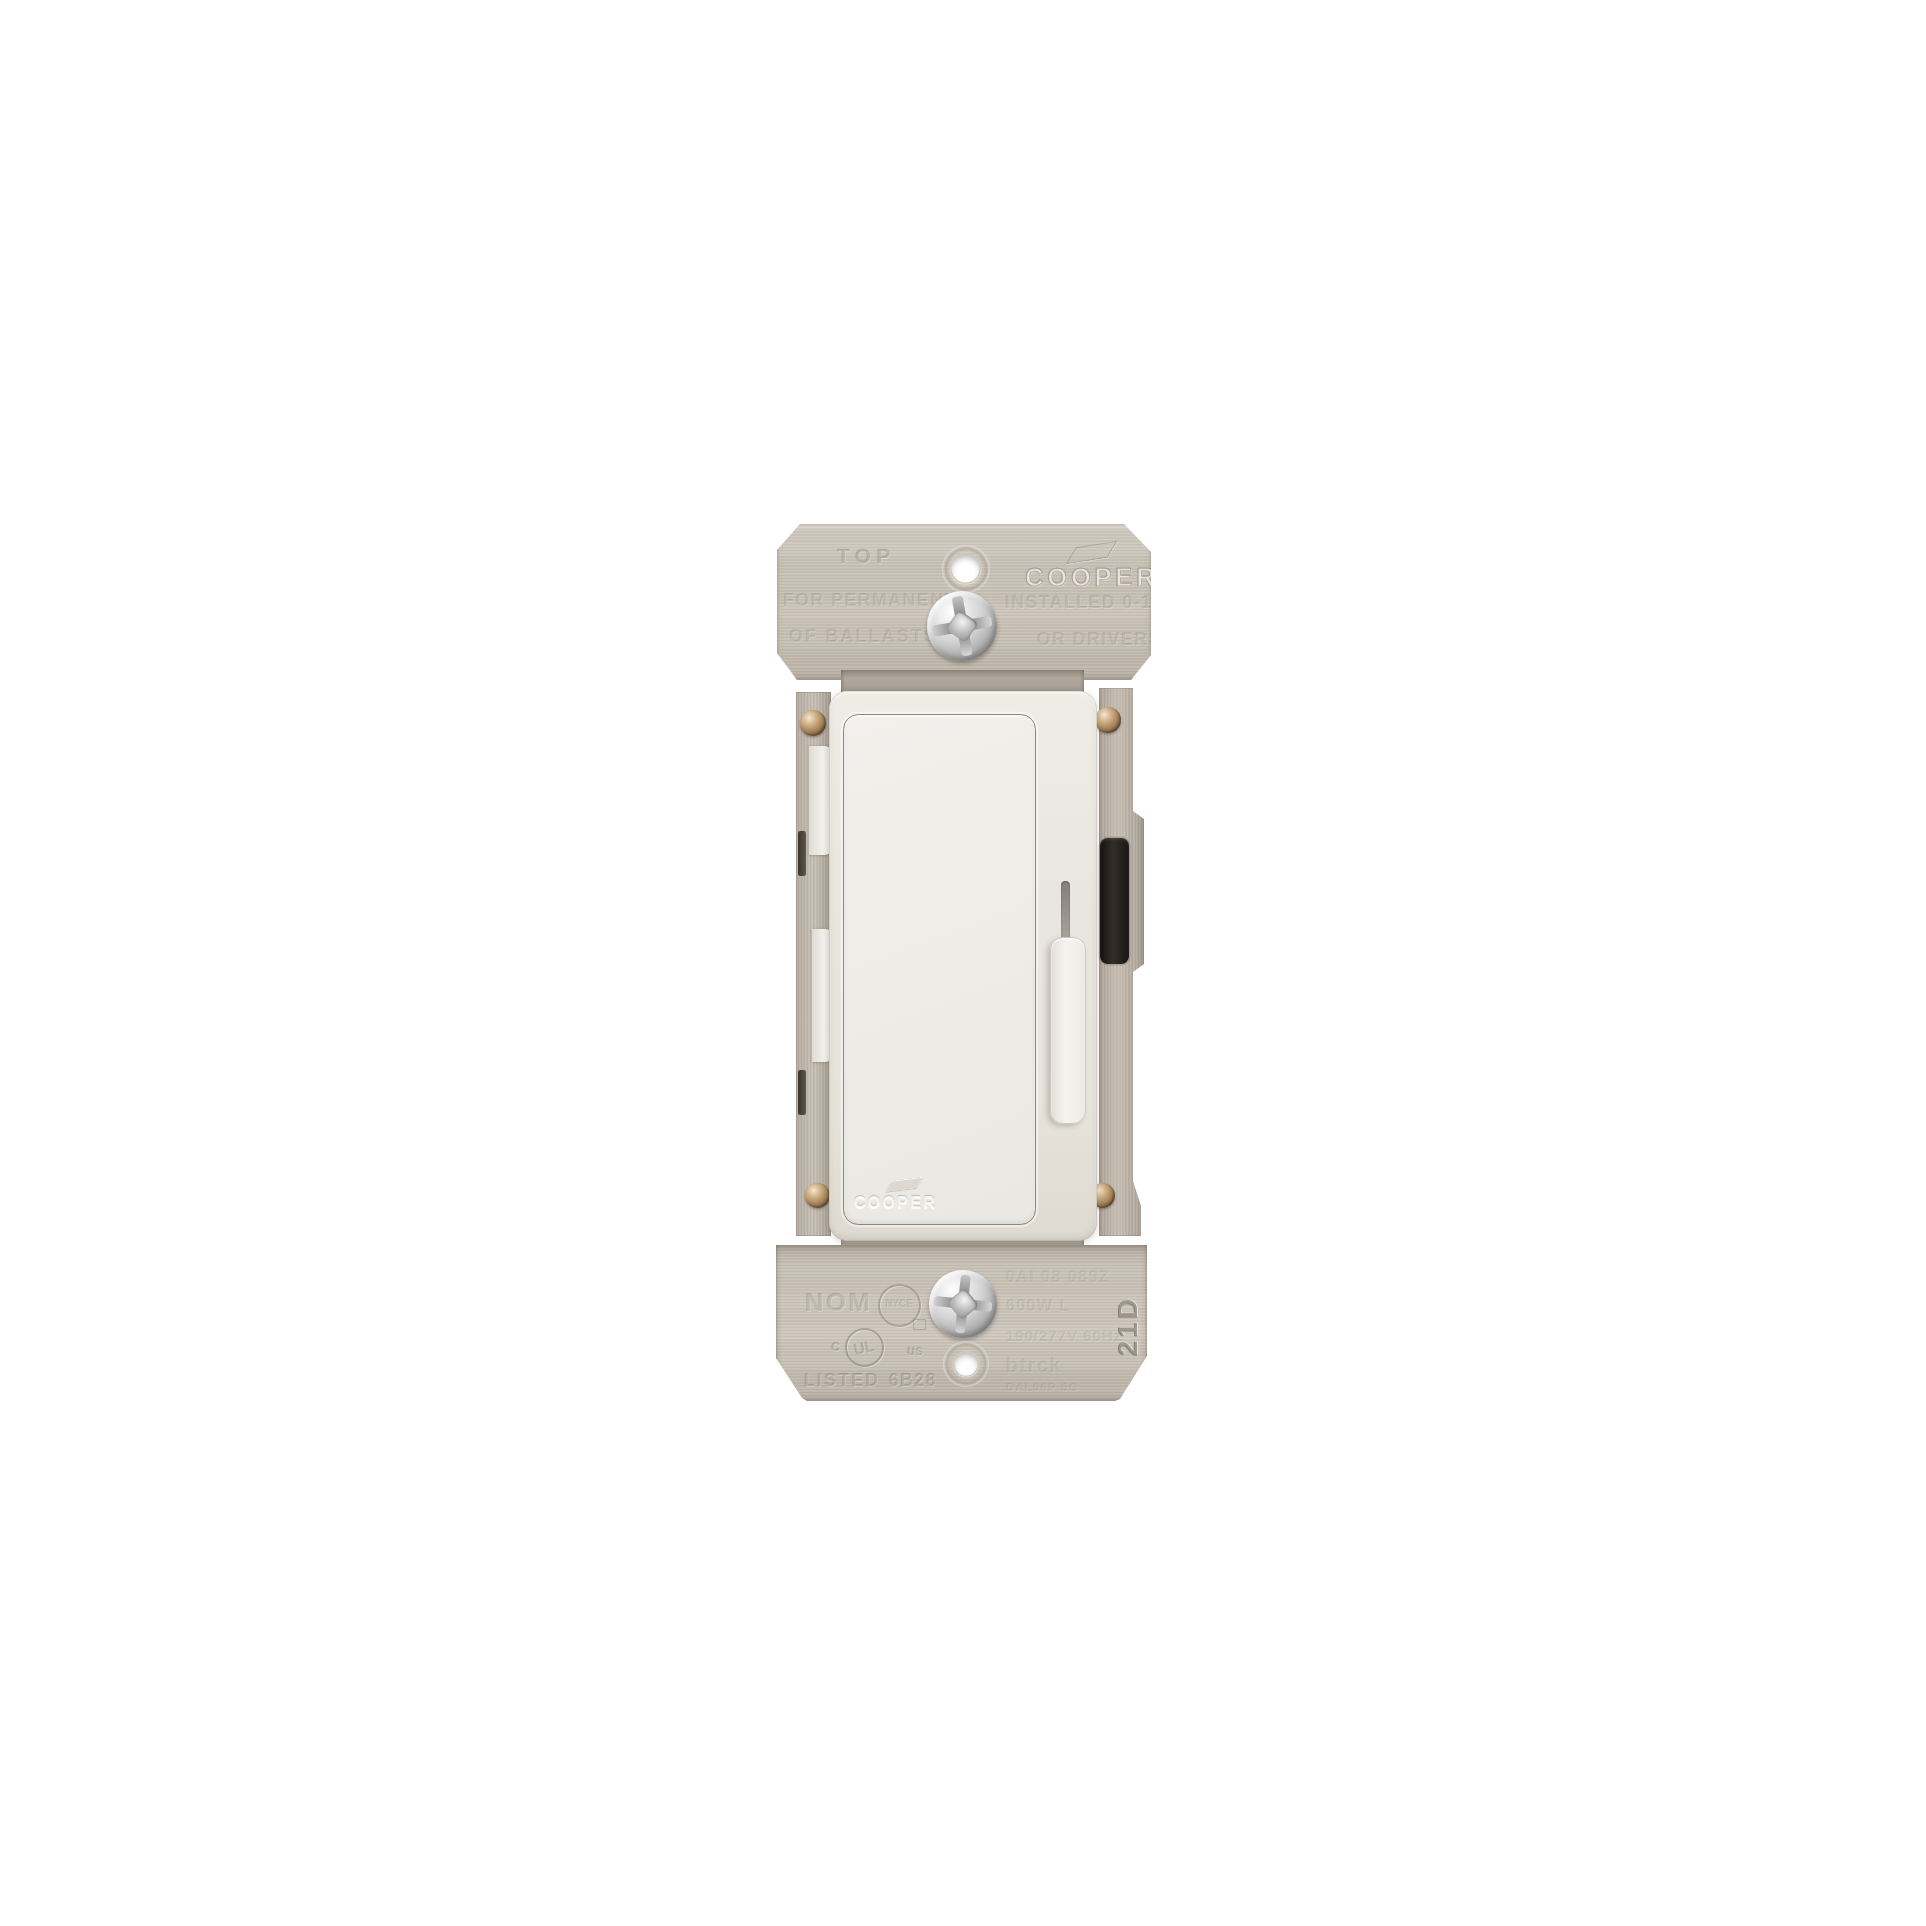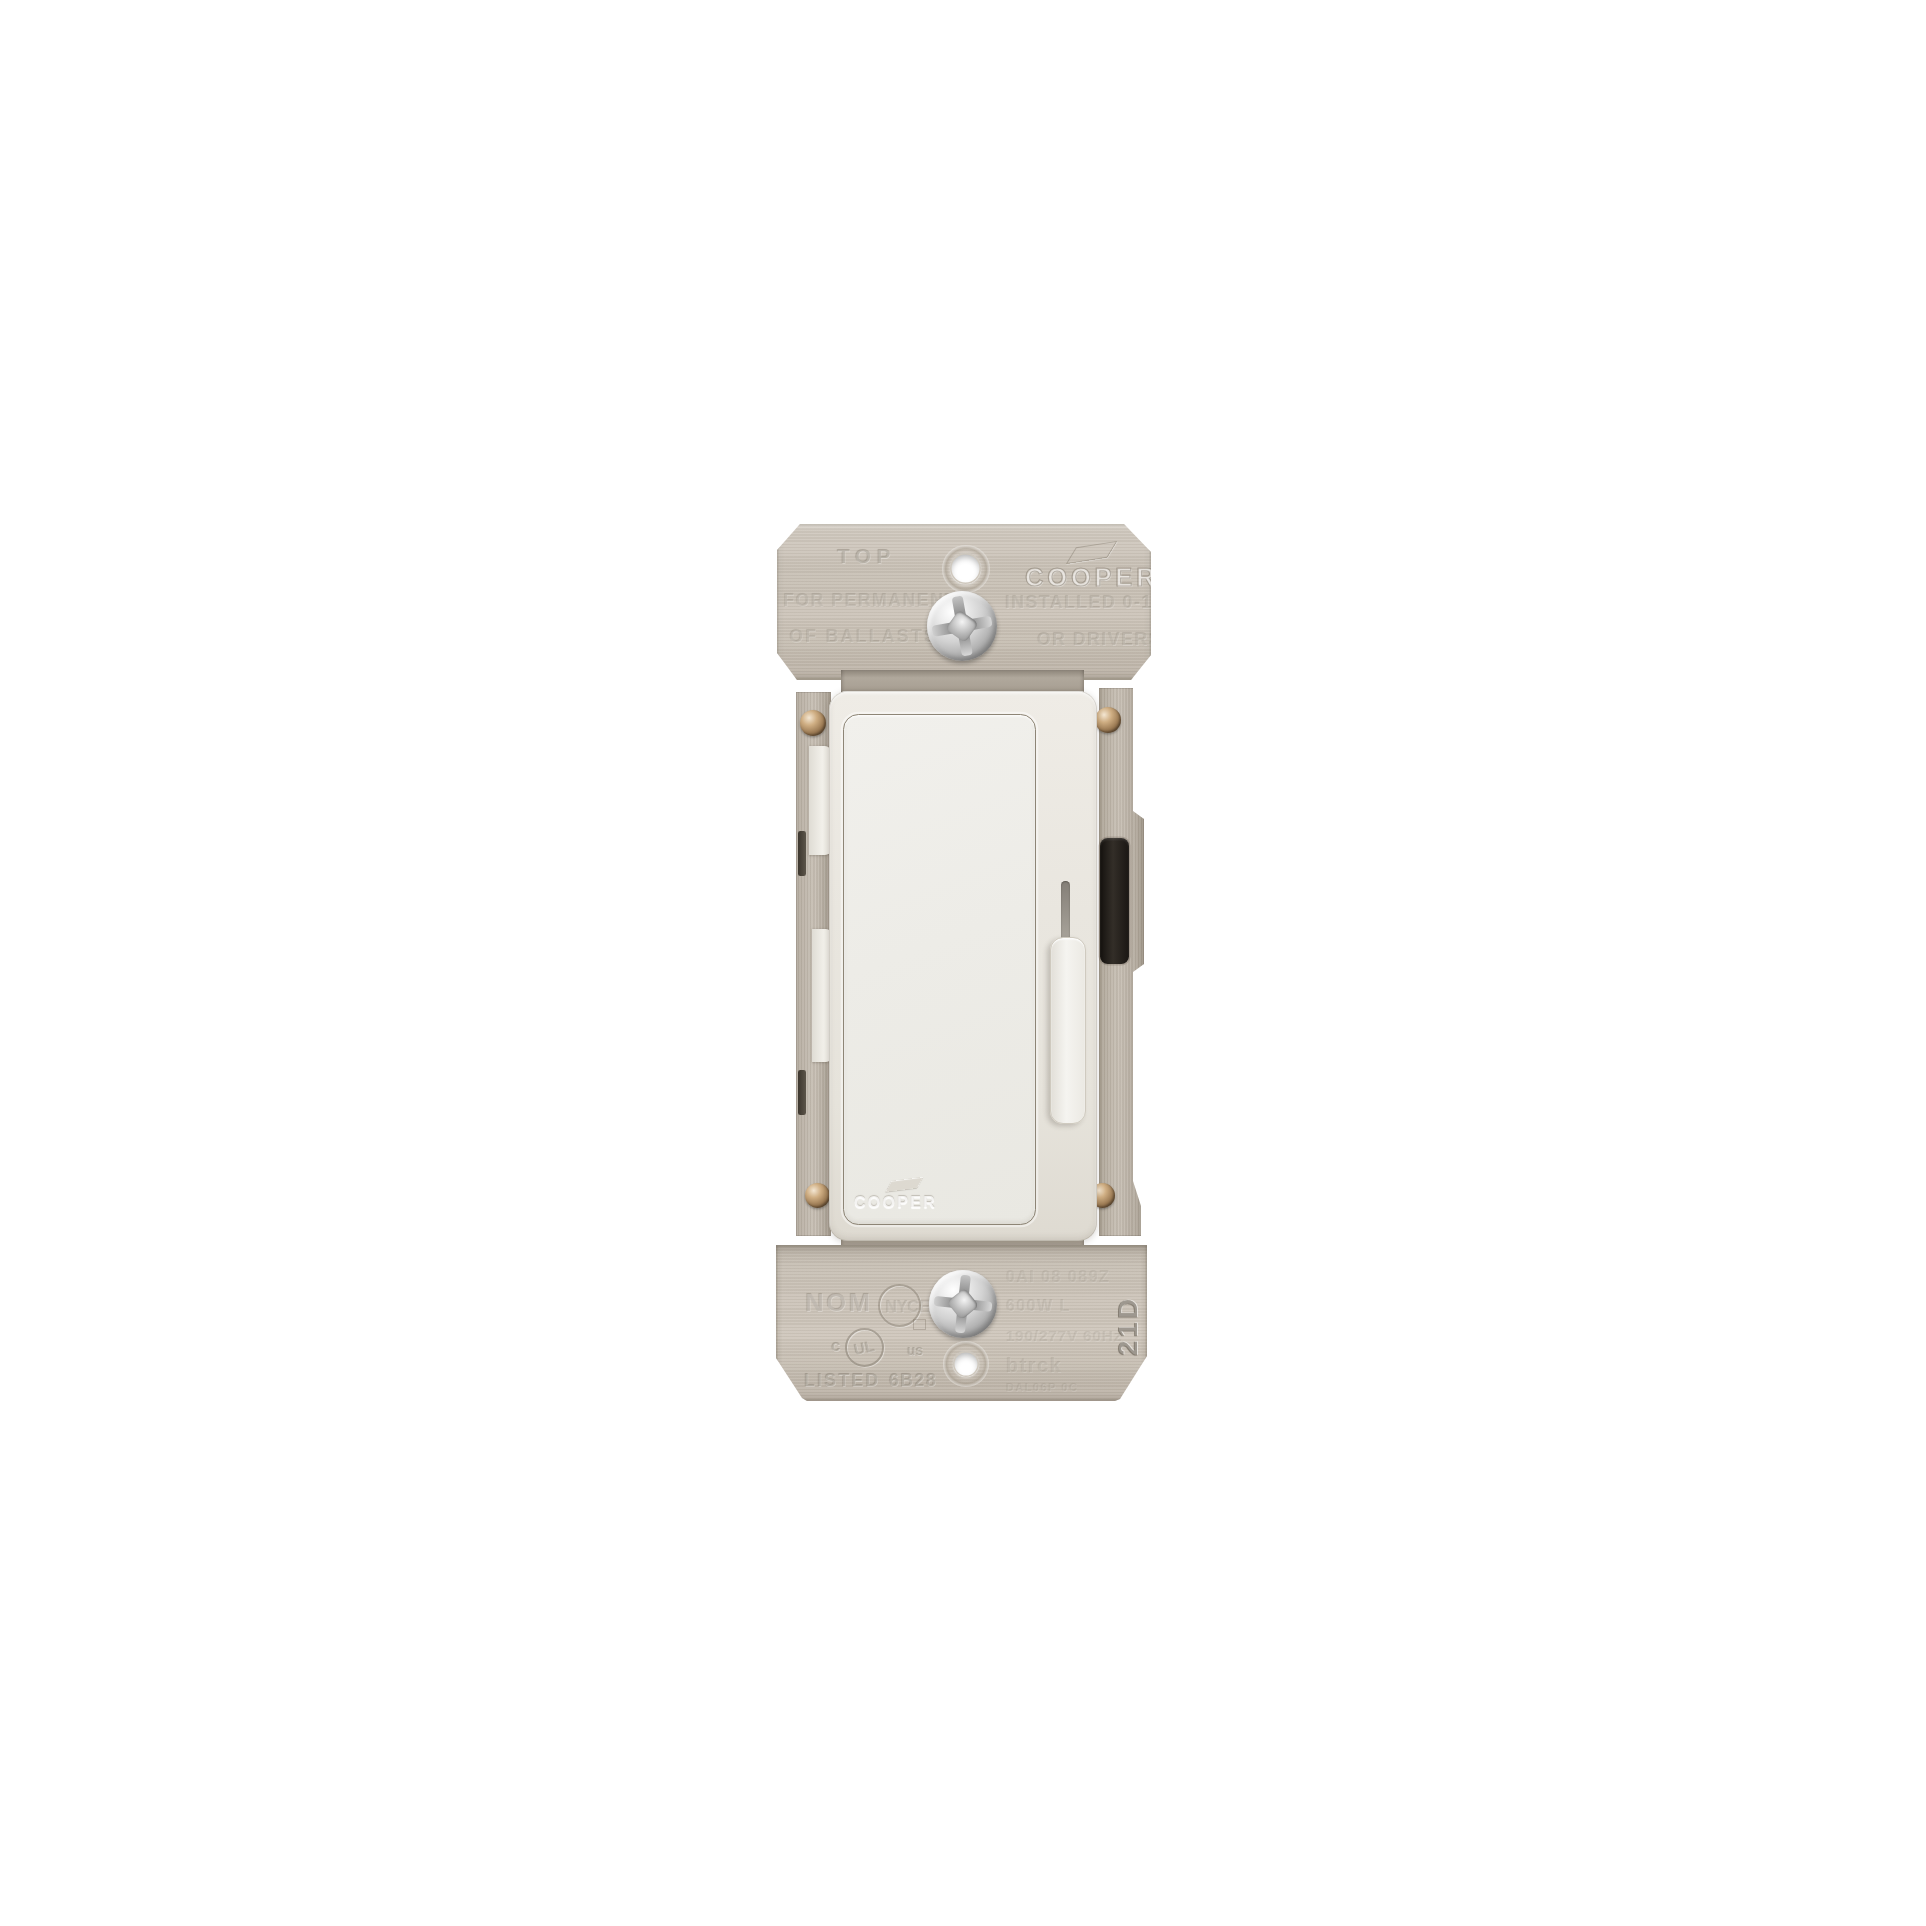--- a/index.html
+++ b/index.html
@@ -199,21 +199,21 @@
     <div class="abs cooper-paddle-arrow"></div>
     <span class="abs cooper-paddle">COOPER</span>
 
     <div class="abs slider-slot"></div>
     <div class="abs slider-lever"></div>
 
     <div class="abs bottom-strap">
       <span class="abs stamp stamp-faint" style="left:29px;top:42px;font-size:26px;letter-spacing:2.3px;color:rgba(108,99,86,0.32);">NOM</span>
 
       <div class="abs ring-stamp" style="left:102px;top:39px;width:39px;height:39px;">
-        <span class="abs stamp stamp-xfaint" style="left:5.4px;top:11.6px;font-size:16px;letter-spacing:0;">NYCE</span>
+        <span class="abs stamp stamp-xfaint" style="left:5.4px;top:11.6px;font-size:10px;letter-spacing:0;">NYCE</span>
       </div>
       <div class="abs" style="left:137px;top:74px;width:10.8px;height:8.5px;border:1.5px solid rgba(108,99,86,0.3);"></div>
 
       <span class="abs stamp stamp-faint" style="left:55px;top:91px;font-size:17px;">c</span>
       <div class="abs ul-circle" style="left:69px;top:83px;width:35px;height:35px;">
         <span class="stamp stamp-faint" style="font-size:15.4px;letter-spacing:0;transform:rotate(-12deg);">UL</span>
       </div>
       <span class="abs stamp stamp-faint" style="left:108px;top:97px;font-size:14px;margin-left:23px;">us</span>
 
       <span class="abs stamp stamp-faint" style="left:28px;top:125px;font-size:17.7px;letter-spacing:2.3px;">LISTED</span>

